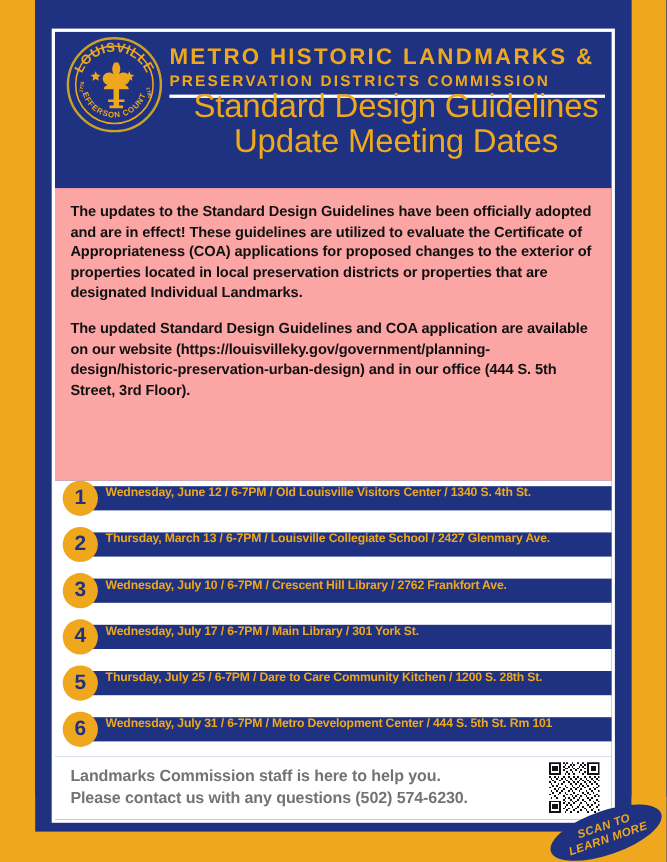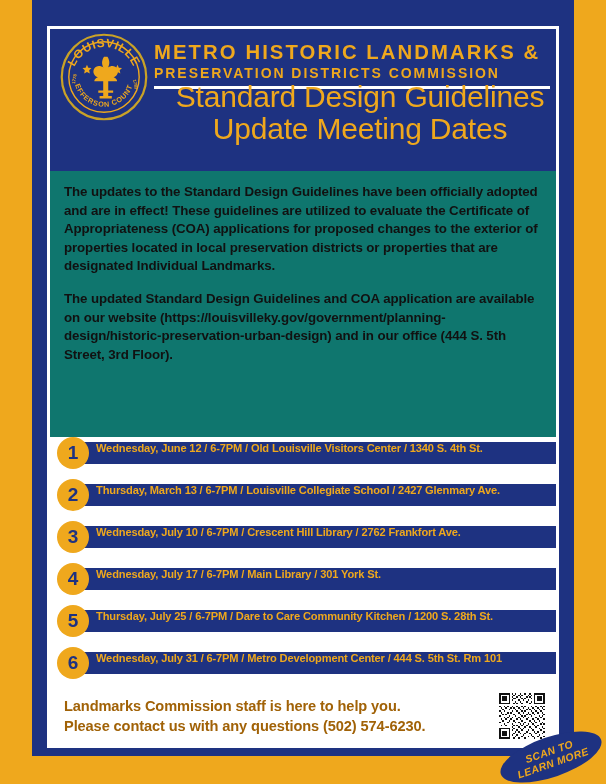--- a/index.html
+++ b/index.html
@@ -52,21 +52,21 @@
   }
   .poster-title{
     position:absolute;left:108px;top:52px;width:404px;
     color:#efa81d;font-size:30px;font-weight:normal;
     line-height:32px;text-align:center;letter-spacing:-0.2px;
   }
 
   
   .body-panel{
     position:absolute;left:50px;top:171px;width:506px;height:266px;
-    background:#0f766e;
+    background:#fca5a5;
   }
   .body-inner{
     padding:12px 14px 0 14px;
     color:#111111;font-size:13.3px;font-weight:bold;line-height:18.6px;
     letter-spacing:-0.1px;
   }
   .body-inner p{margin:0 0 14px 0;}
   .body-inner p.last{margin-bottom:0;}
 
   
@@ -92,21 +92,21 @@
     z-index:3;
   }
 
   
   .footer{
     position:absolute;left:50px;top:688px;width:506px;height:57px;
     background:#ffffff;
   }
   .footer-text{
     position:absolute;left:14px;top:8px;
-    color:#a16207;font-size:14.6px;font-weight:bold;line-height:20px;
+    color:#737373;font-size:14.6px;font-weight:bold;line-height:20px;
     letter-spacing:-0.1px;
   }
   .qr{
     position:absolute;right:11px;top:5px;width:46px;height:46px;
   }
   .scan-badge{
     position:absolute;left:496px;top:733px;width:110px;height:48px;
     pointer-events:none;
   }
   .scan-ellipse{

